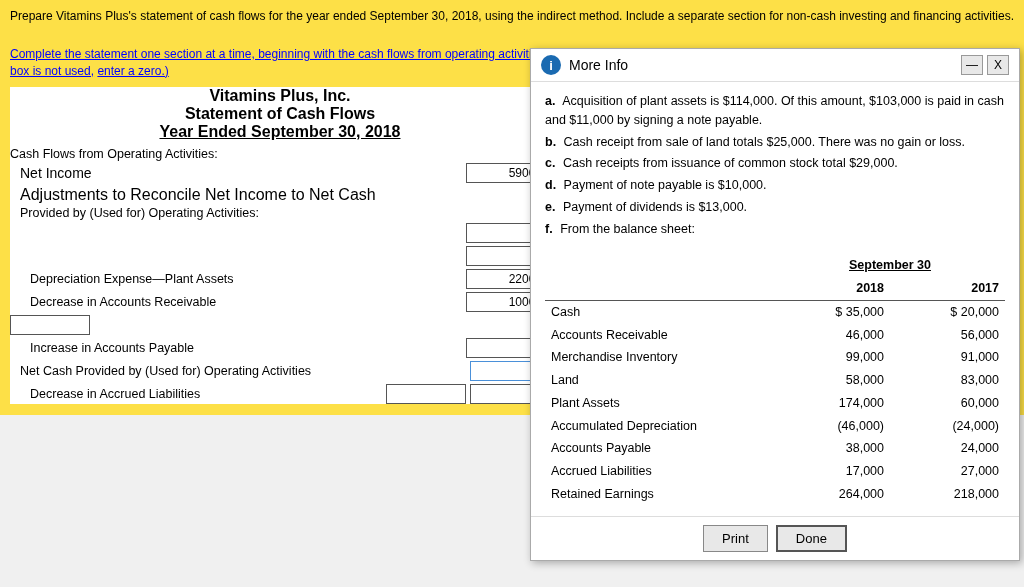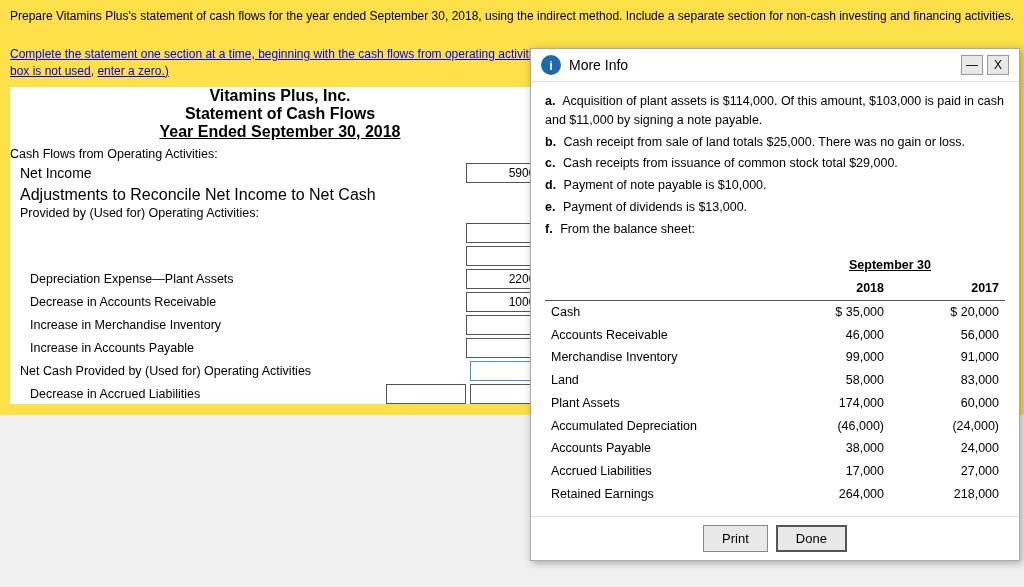--- a/index.html
+++ b/index.html
@@ -264,21 +264,20 @@
       <div class="line-label-indent">Depreciation Expense—Plant Assets</div>
       <input class="input-box" type="text" value="22000" style="margin-right: 4px;">
     </div>
 
     <div class="line-row">
       <div class="line-label-indent">Decrease in Accounts Receivable</div>
       <input class="input-box" type="text" value="10000" style="margin-right: 4px;">
     </div>
 
     <div class="line-row">
-      <div class="line-label-indent">Increase in Merchandise Inventory</div>
       <input class="input-box" type="text" value="" style="margin-right: 4px;">
     </div>
 
     <div class="line-row">
       <div class="line-label-indent">Increase in Accounts Payable</div>
       <input class="input-box" type="text" value="" style="margin-right: 4px;">
     </div>
 
     <div class="line-row">
       <div class="line-label">Net Cash Provided by (Used for) Operating Activities</div>

